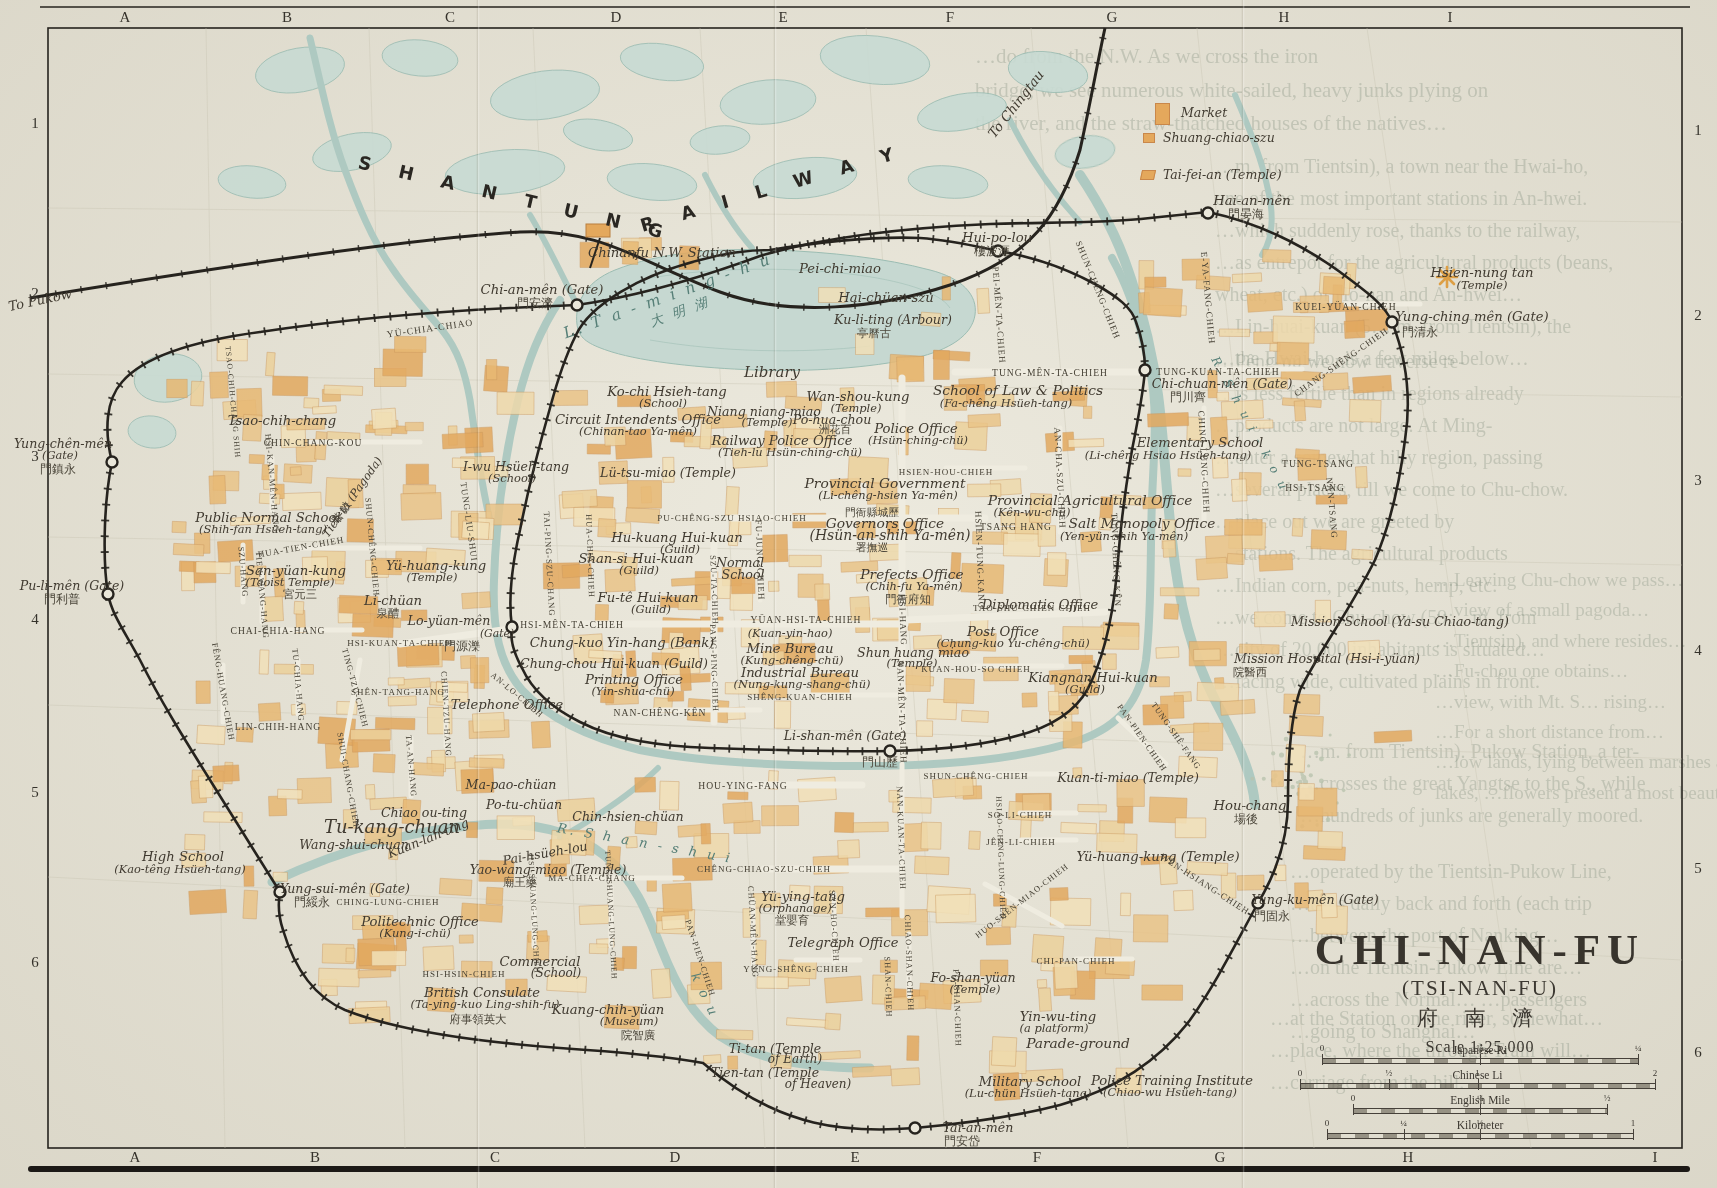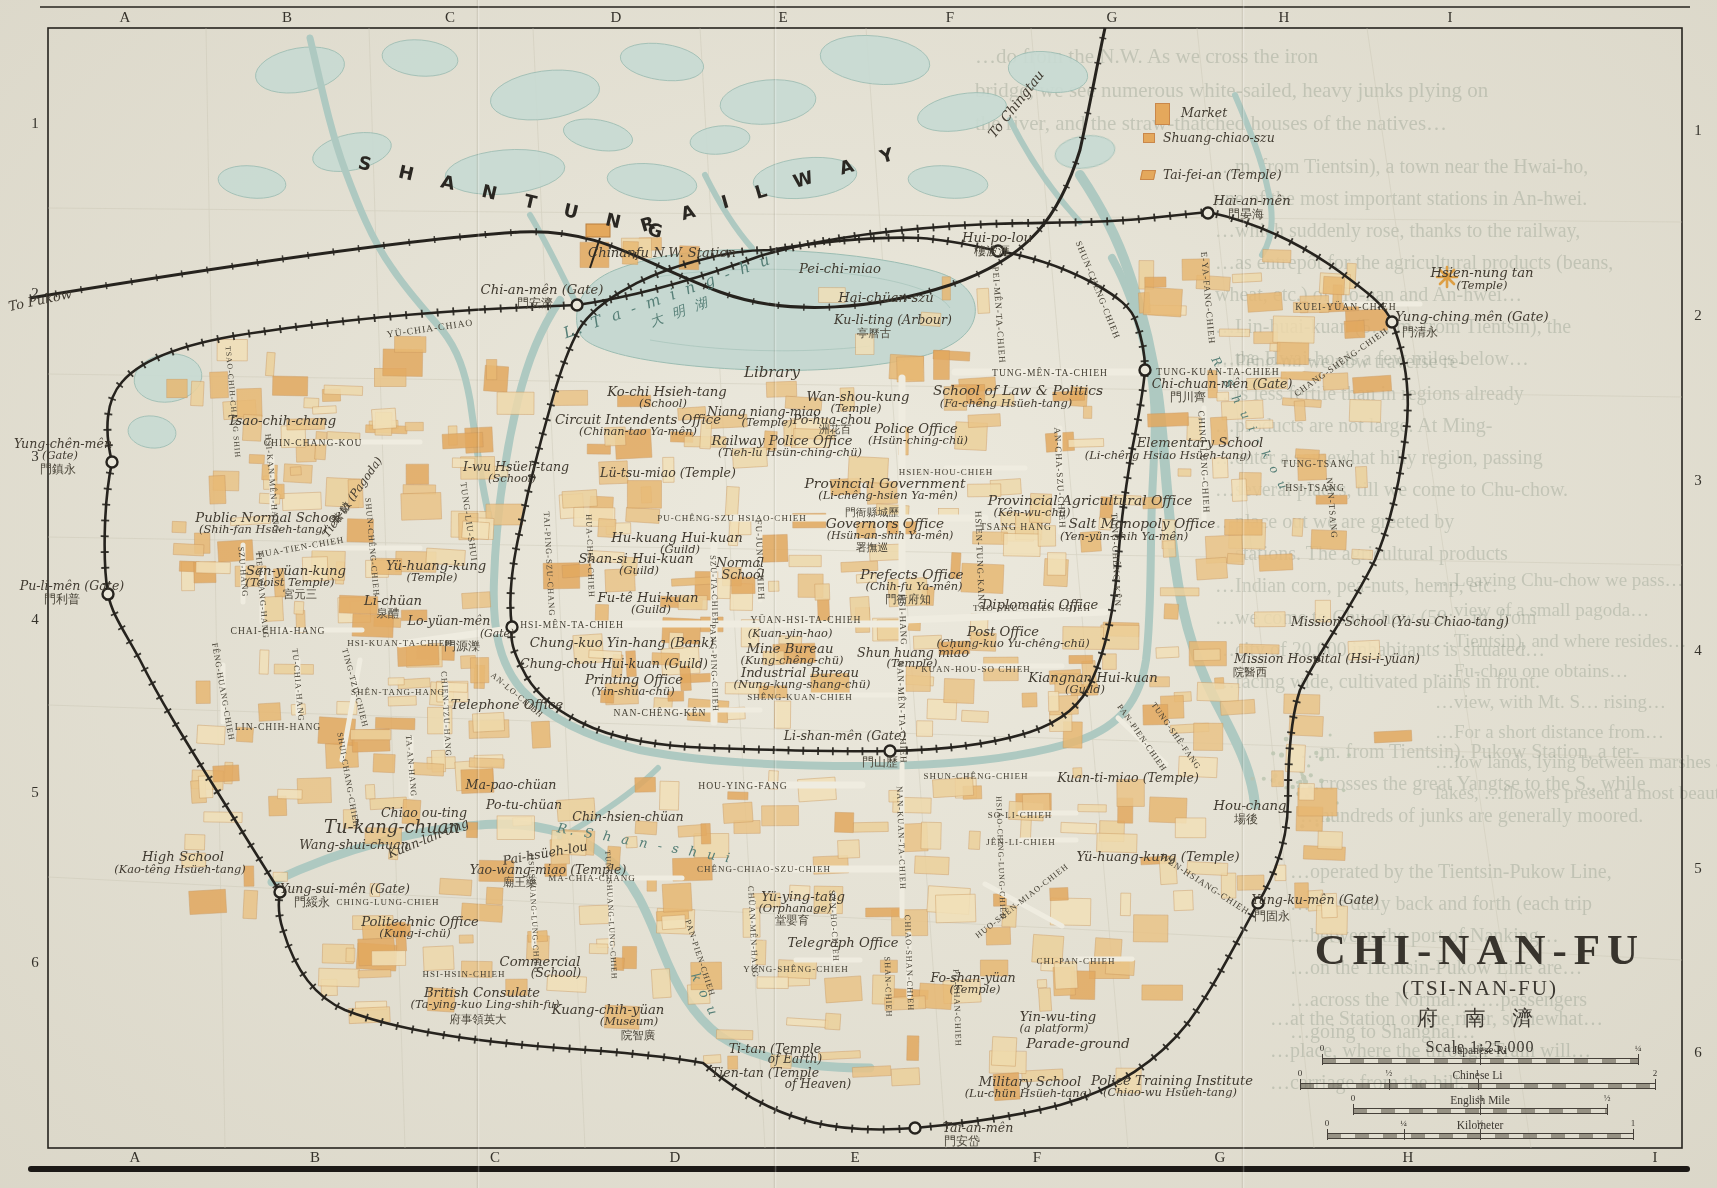--- a/index.html
+++ b/index.html
@@ -974,21 +974,21 @@
       <div class="lbl c-p" style="left: 1006px; top: 403px; font-size: 11.4px; transform: translate(-50%, -50%) rotate(0deg);">(Fa-chêng Hsüeh-tang)</div>
       <div class="lbl c-s" style="left: 1050px; top: 372px; font-size: 9.6px; transform: translate(-50%, -50%) rotate(0deg);">TUNG-MÊN-TA-CHIEH</div>
       <div class="lbl c-s" style="left: 1218px; top: 371px; font-size: 9.6px; transform: translate(-50%, -50%) rotate(0deg);">TUNG-KUAN-TA-CHIEH</div>
       <div class="lbl c-p" style="left: 516px; top: 466px; font-size: 12.6px; transform: translate(-50%, -50%) rotate(0deg);">I-wu Hsüeh-tang</div>
       <div class="lbl c-p" style="left: 512px; top: 478px; font-size: 11.4px; transform: translate(-50%, -50%) rotate(0deg);">(School)</div>
       <div class="lbl c-p" style="left: 668px; top: 472px; font-size: 12.6px; transform: translate(-50%, -50%) rotate(0deg);">Lü-tsu-miao (Temple)</div>
       <div class="lbl c-p" style="left: 885px; top: 483px; font-size: 13.8px; transform: translate(-50%, -50%) rotate(0deg);">Provincial Government</div>
       <div class="lbl c-p" style="left: 888px; top: 495px; font-size: 11.4px; transform: translate(-50%, -50%) rotate(0deg);">(Li-chêng-hsien Ya-mên)</div>
       <div class="lbl c-k" style="left: 872px; top: 507px; font-size: 10.8px; transform: translate(-50%, -50%) rotate(0deg); margin-top: 6px;">門衙縣城歷</div>
       <div class="lbl c-p" style="left: 885px; top: 523px; font-size: 13.8px; transform: translate(-50%, -50%) rotate(0deg);">Governors Office</div>
-      <div class="lbl c-p" style="left: 890px; top: 535px; font-size: 11px; transform: translate(-50%, -50%) rotate(0deg);">(Hsün-an-shih Ya-mên)</div>
+      <div class="lbl c-p" style="left: 890px; top: 535px; font-size: 14px; transform: translate(-50%, -50%) rotate(0deg);">(Hsün-an-shih Ya-mên)</div>
       <div class="lbl c-k" style="left: 872px; top: 548px; font-size: 10.8px; transform: translate(-50%, -50%) rotate(0deg);">署撫巡</div>
       <div class="lbl c-s" style="left: 946px; top: 472px; font-size: 9px; transform: translate(-50%, -50%) rotate(0deg);">HSIEN-HOU-CHIEH</div>
       <div class="lbl c-p" style="left: 1168px; top: 442px; font-size: 13.2px; transform: translate(-50%, -50%) rotate(0deg); margin-left: 32px;">Elementary School</div>
       <div class="lbl c-p" style="left: 1168px; top: 455px; font-size: 11.4px; transform: translate(-50%, -50%) rotate(0deg);">(Li-chêng Hsiao Hsüeh-tang)</div>
       <div class="lbl c-p" style="left: 1090px; top: 500px; font-size: 13.8px; transform: translate(-50%, -50%) rotate(0deg);">Provincial Agricultural Office</div>
       <div class="lbl c-p" style="left: 1032px; top: 512px; font-size: 11.4px; transform: translate(-50%, -50%) rotate(0deg);">(Kên-wu-chü)</div>
       <div class="lbl c-p" style="left: 1142px; top: 523px; font-size: 13.8px; transform: translate(-50%, -50%) rotate(0deg);">Salt Monopoly Office</div>
       <div class="lbl c-p" style="left: 1124px; top: 536px; font-size: 11.4px; transform: translate(-50%, -50%) rotate(0deg);">(Yen-yün-shih Ya-mên)</div>
       <div class="lbl c-s" style="left: 1016px; top: 526px; font-size: 9.6px; transform: translate(-50%, -50%) rotate(0deg);">TSANG HANG</div>
       <div class="lbl c-s" style="left: 1060px; top: 478px; font-size: 9px; transform: translate(-50%, -50%) rotate(87deg);">AN-CHA-SZU-CHIEH</div>

